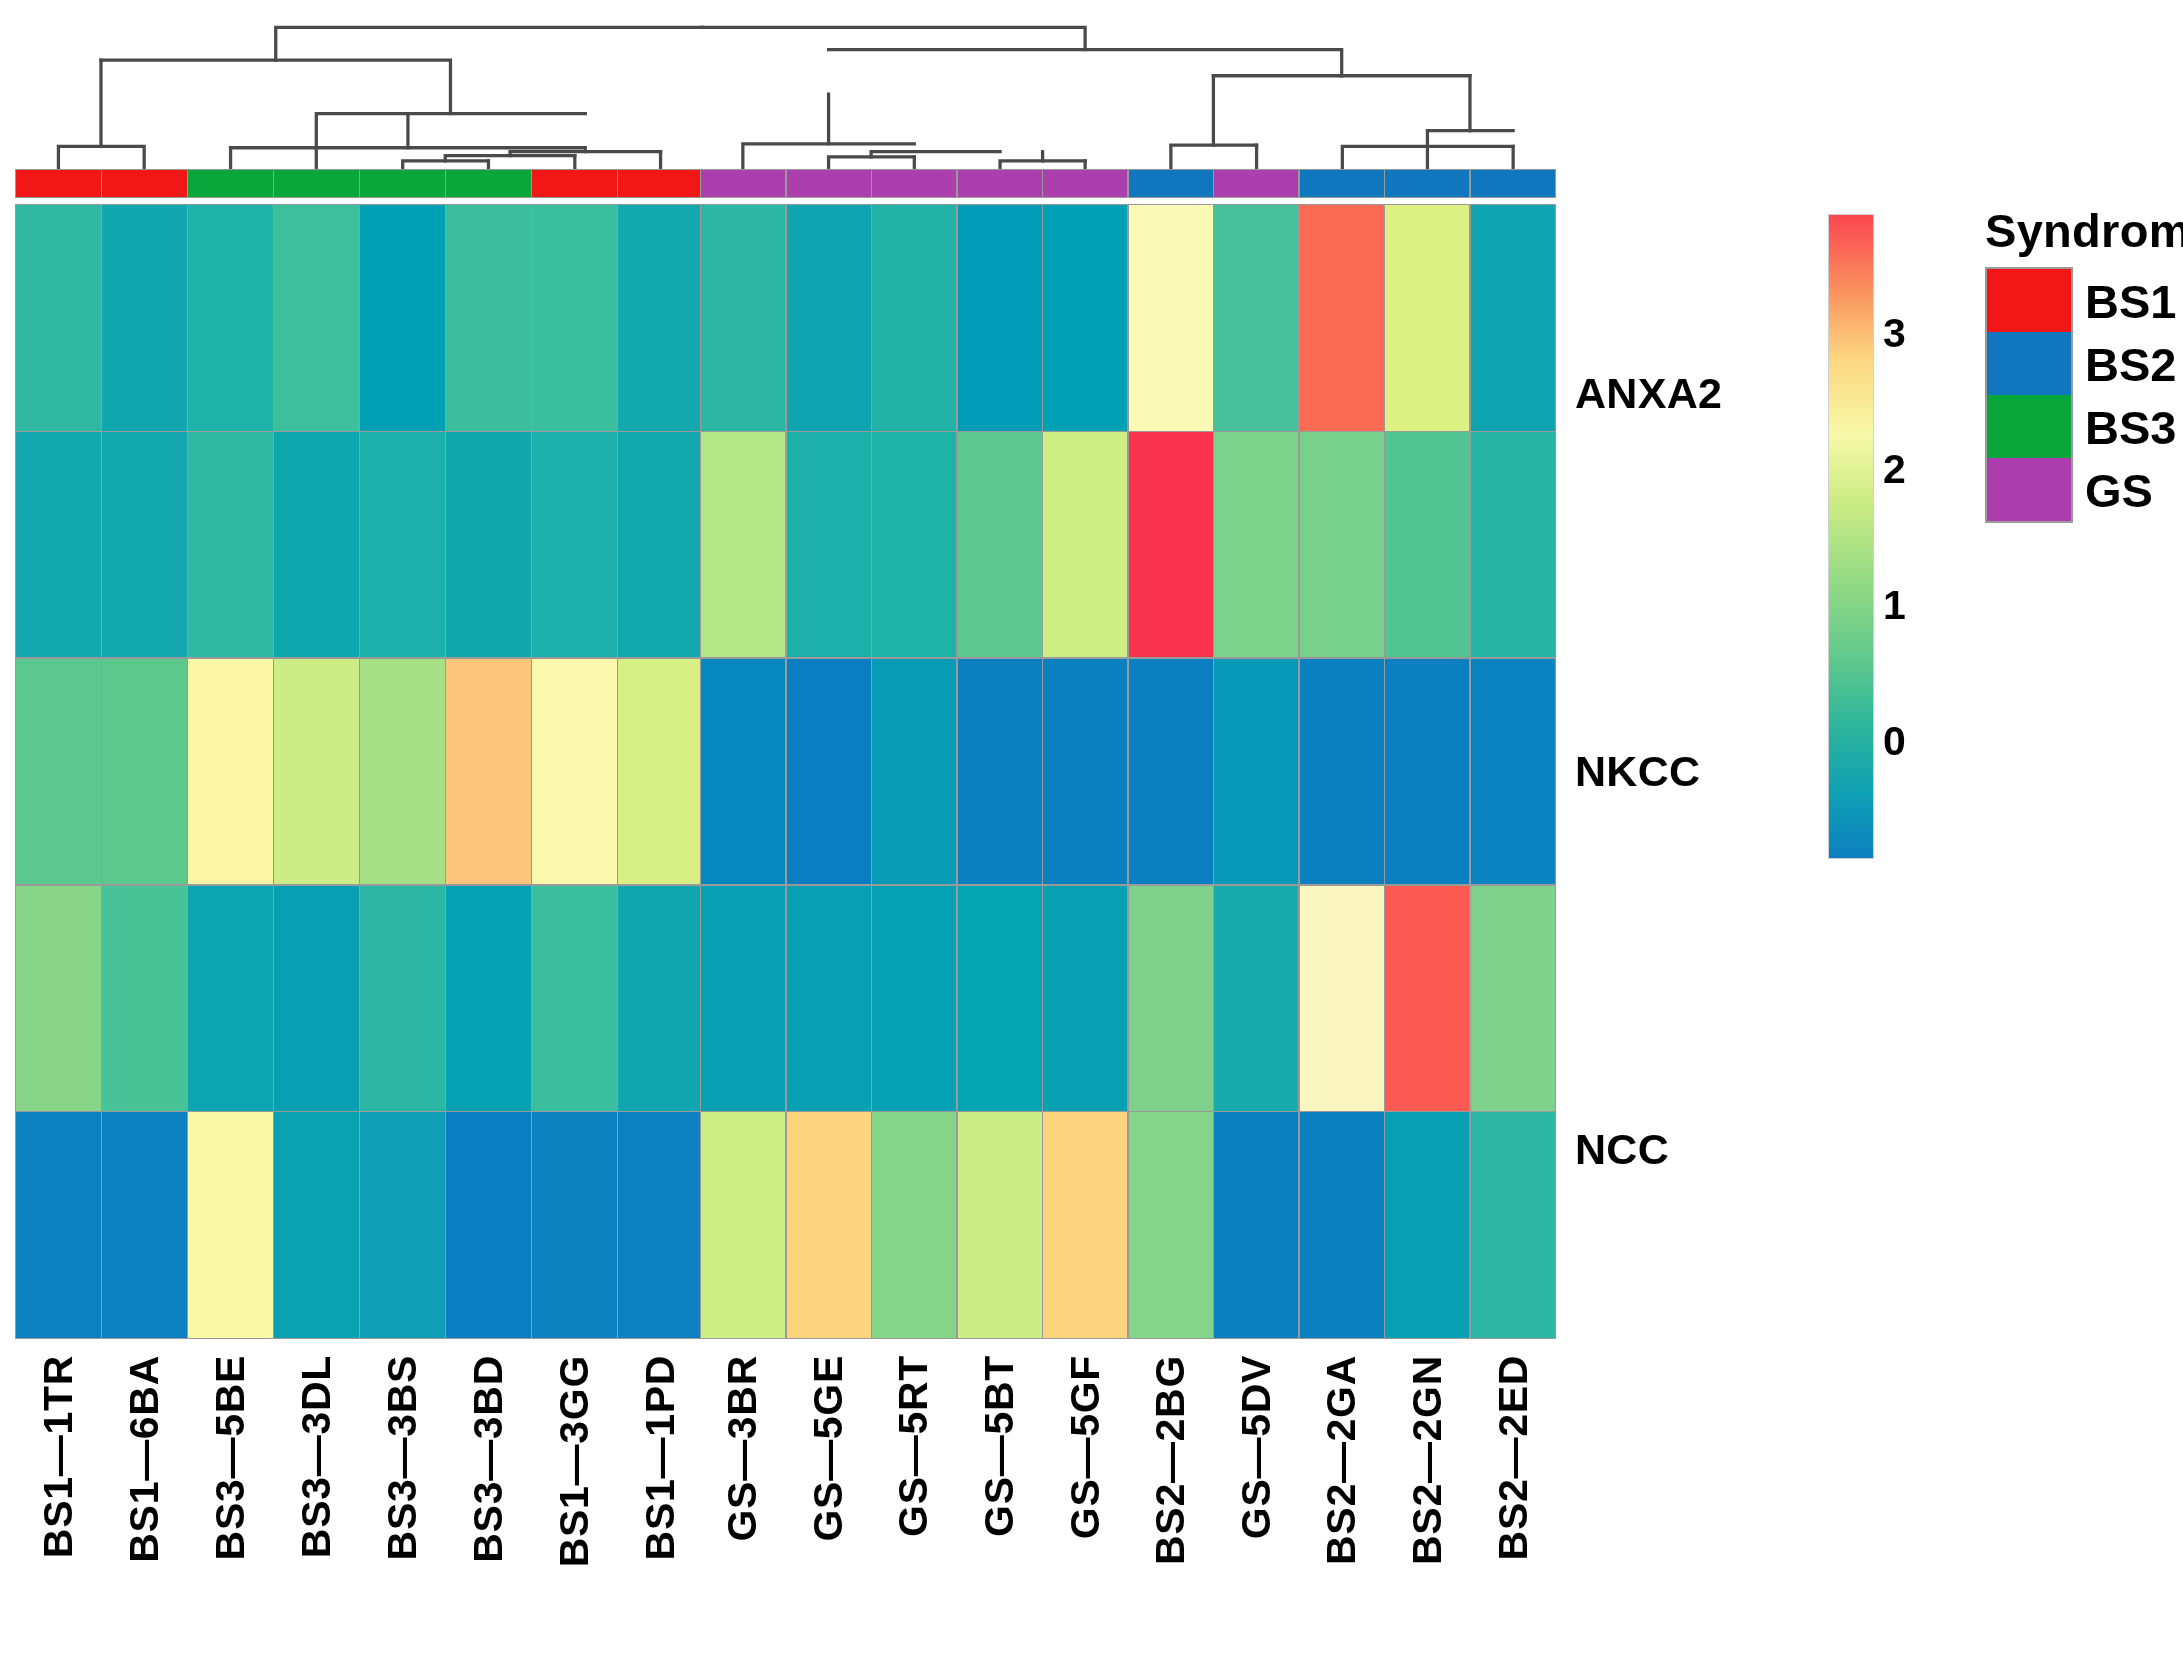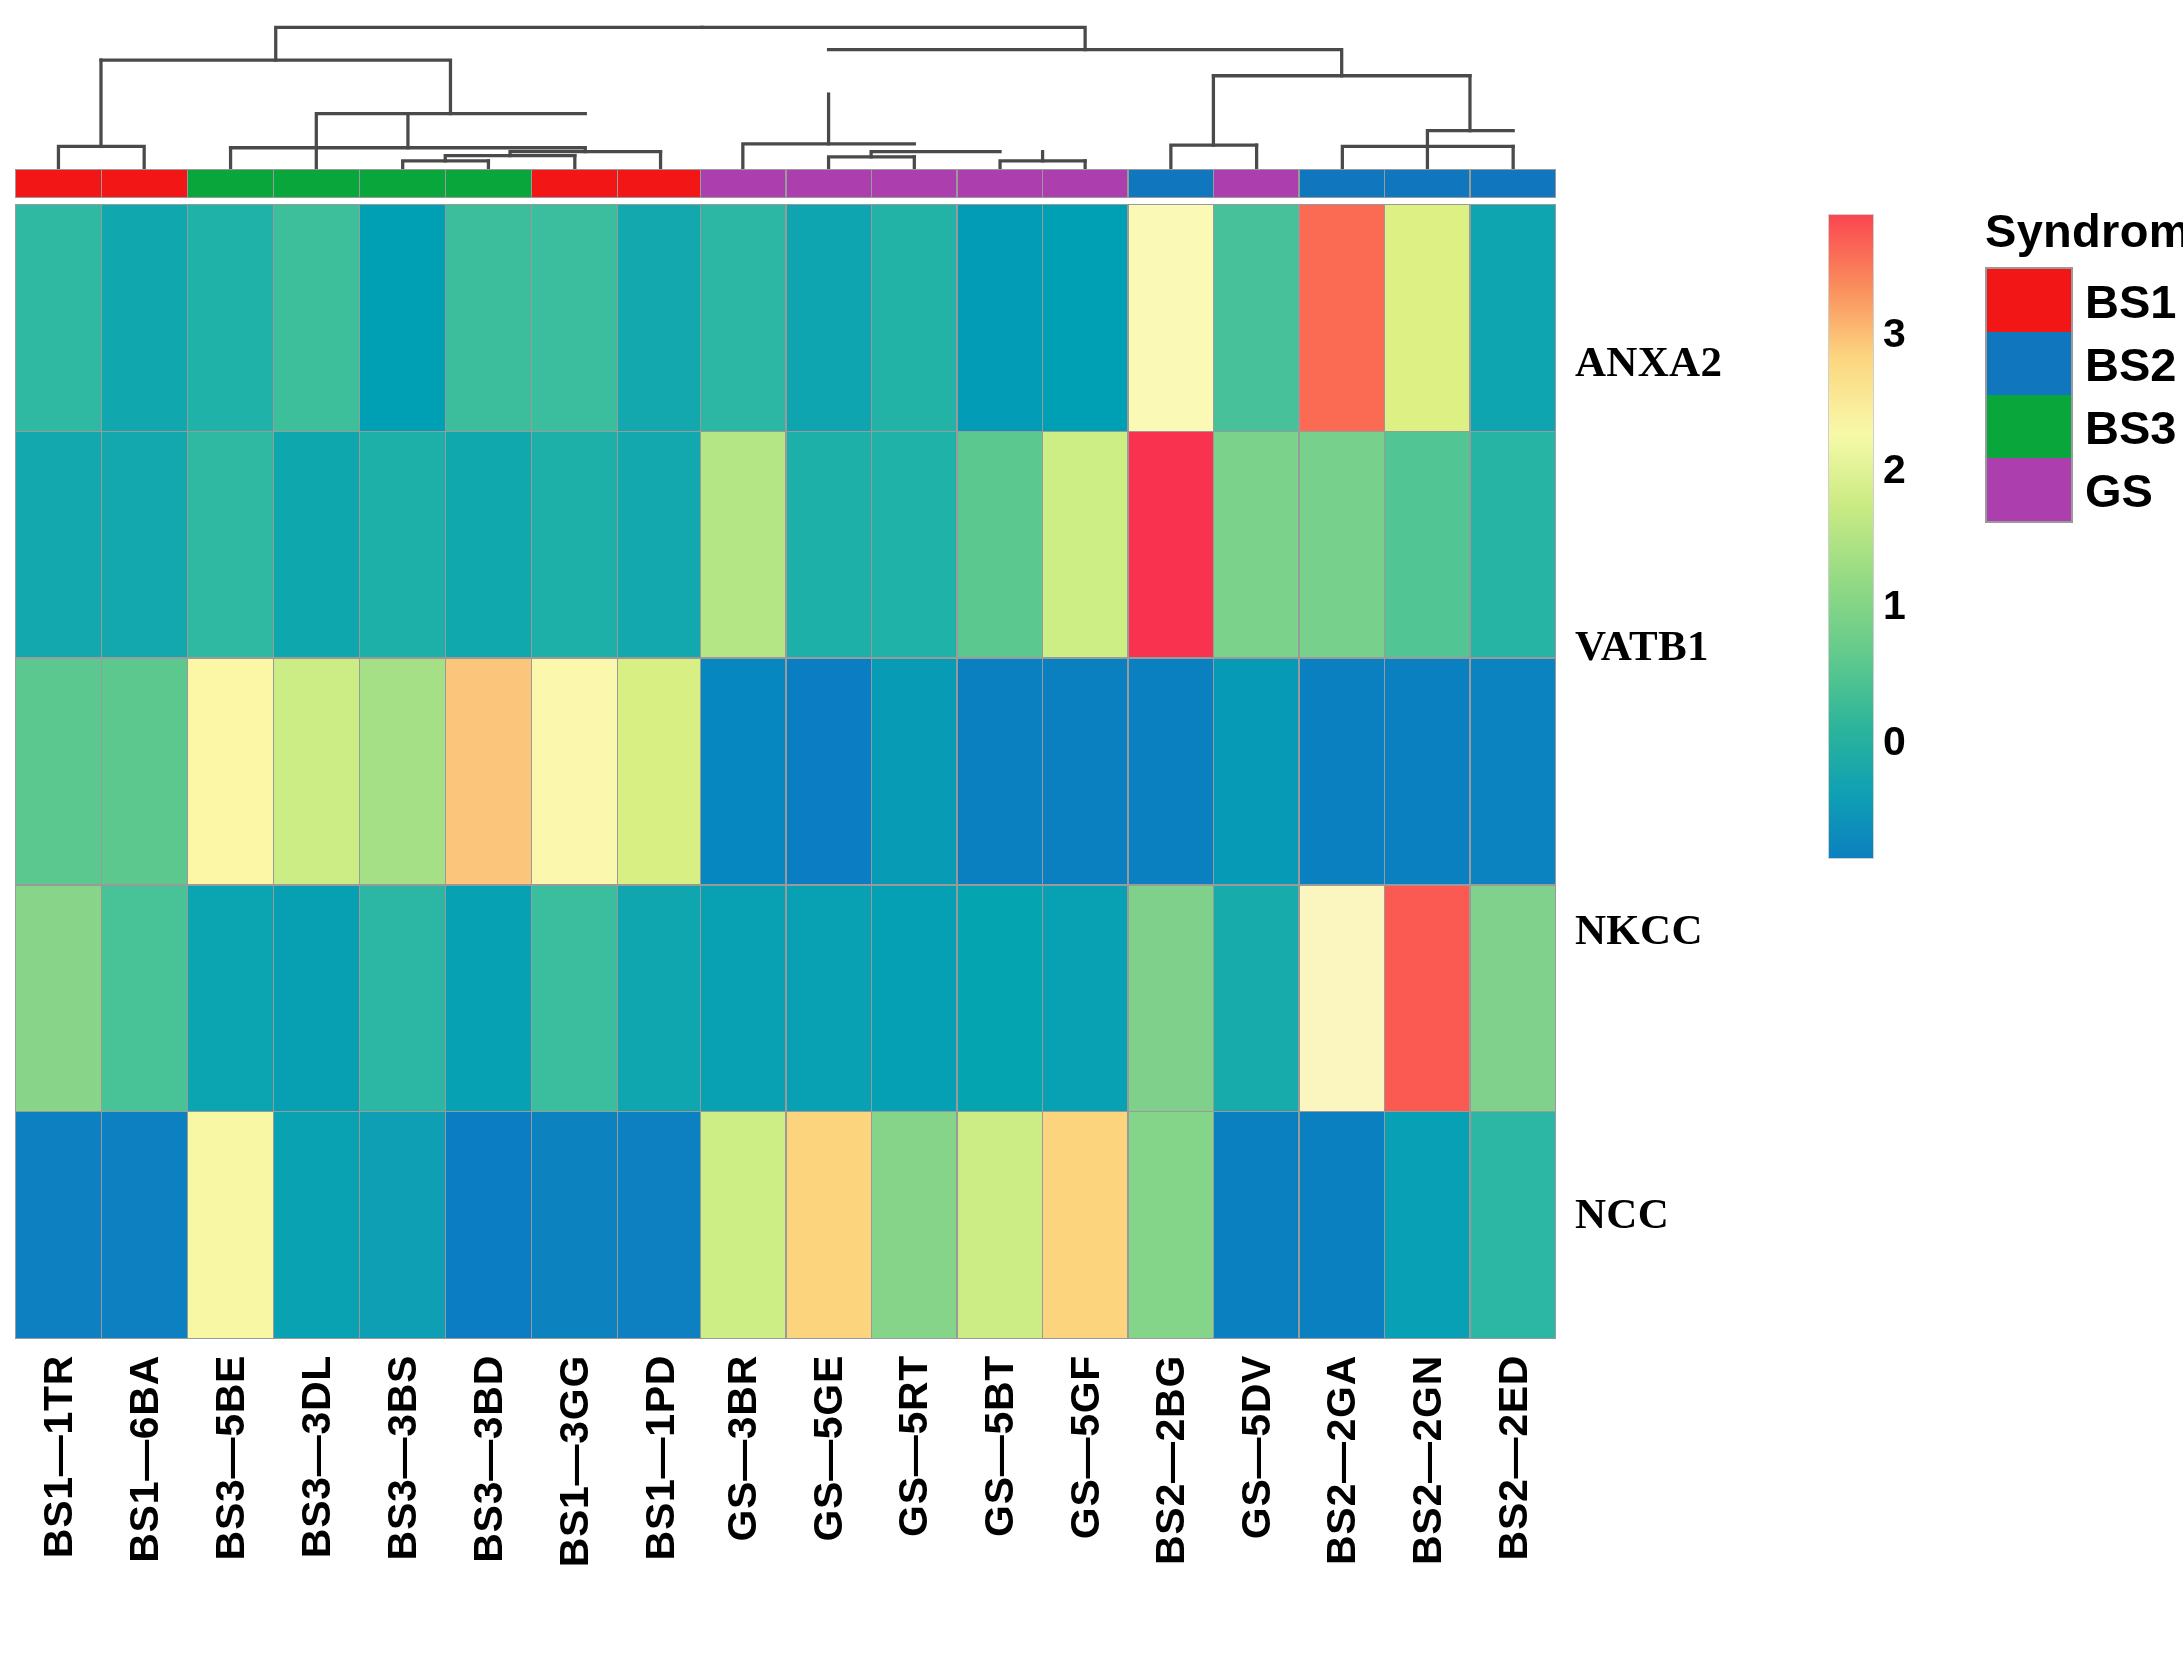--- a/index.html
+++ b/index.html
@@ -256,23 +256,22 @@
       </div>
       <div class="hmcol">
         <div class="hmcell" style="background: rgb(14, 165, 176);"></div>
         <div class="hmcell" style="background: rgb(38, 181, 165);"></div>
         <div class="hmcell" style="background: rgb(10, 131, 192);"></div>
         <div class="hmcell" style="background: rgb(127, 209, 139);"></div>
         <div class="hmcell" style="background: rgb(44, 183, 164);"></div>
       </div>
     </div>
 
-  <div class="rowlabels" style="left:1575px;top:220px;width:262px;height:1135px;font-family:Liberation Serif, serif;">
+  <div class="rowlabels" style="left:1575px;top:204px;width:262px;height:1135px;">
       <div class="rowlabel">ANXA2</div>
-      <div class="rowlabel">VATB1</div>
       <div class="rowlabel">NKCC</div>
       <div class="rowlabel">NCC</div>
     </div>
 
   <div class="collabels" style="left:15px;top:1355px;width:689px;height:314px;">
       <div class="collabel">
         <span>BS1—1TR</span>
       </div>
       <div class="collabel">
         <span>BS1—6BA</span>

